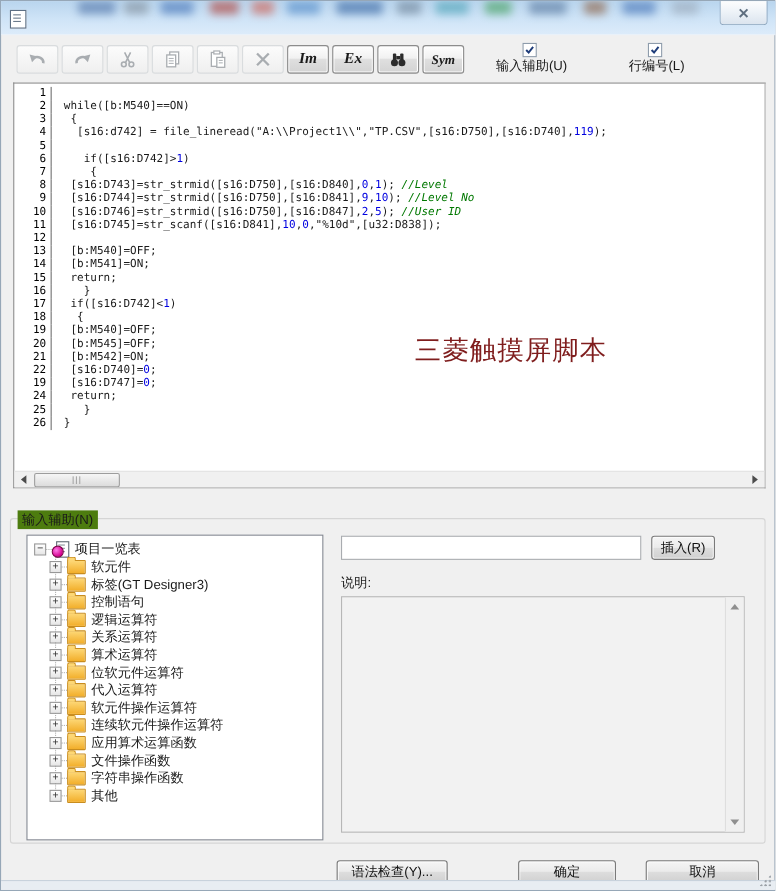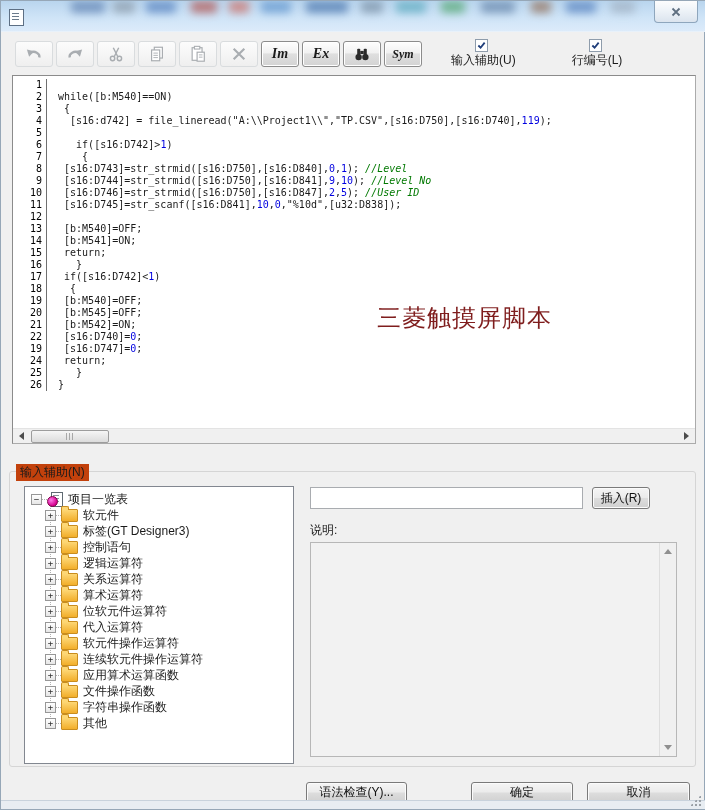--- a/index.html
+++ b/index.html
@@ -60,21 +60,21 @@
   .tri-up{border-left:4px solid transparent;border-right:4px solid transparent;border-bottom:5px solid #8f8f8f;}
   .tri-down{border-left:4px solid transparent;border-right:4px solid transparent;border-top:5px solid #8f8f8f;}
   .hthumb{position:absolute;left:18px;top:1px;width:76px;height:11px;border:1px solid #9d9d9d;
     border-radius:2px;background:linear-gradient(#f6f6f6,#dcdcdc);}
   .hthumb::after{content:"";position:absolute;left:50%;top:2px;margin-left:-4px;width:1px;height:7px;
     background:#a8a8a8;box-shadow:3px 0 0 #a8a8a8,6px 0 0 #a8a8a8;}
 
   
   .groupbox{position:absolute;left:8px;top:470px;width:687px;height:296px;
     border:1px solid #d5d5d5;border-radius:3px;box-sizing:border-box;}
-  .group-label{position:absolute;left:6px;top:-8px;background:#c2410c;padding:0 4px;font-size:12px;}
+  .group-label{position:absolute;left:6px;top:-8px;background:#4d7c0f;padding:0 4px;font-size:12px;}
 
   
   .tree-box{position:absolute;left:14px;top:14px;width:270px;height:278px;background:#fff;
     border:1px solid #828790;box-sizing:border-box;overflow:hidden;}
   .tree{position:relative;padding:4px 0 0 0;}
   .tree-vline{position:absolute;left:25px;top:18px;height:218px;border-left:1px dotted #b0b0b0;}
   .trow{height:16px;display:flex;align-items:center;}
   .trow.root{padding-left:6px;}
   .trow.child{padding-left:20px;}
   .expander{width:9px;height:9px;border:1px solid #979797;background:linear-gradient(#fff,#e6e6e6);
@@ -104,21 +104,21 @@
   .insert-btn{position:absolute;left:582px;top:15px;width:58px;height:22px;}
   .desc-label{position:absolute;left:300px;top:50px;font-size:12px;}
   .desc-box{position:absolute;left:300px;top:70px;width:367px;height:215px;background:#f2f2f2;
     border:1px solid #b7b7b7;box-sizing:border-box;}
   .vscroll{position:absolute;right:0;top:0;bottom:0;width:16px;background:#f0f0f0;border-left:1px solid #dedede;}
   .vsb-btn{position:absolute;left:0;width:16px;height:15px;display:flex;align-items:center;justify-content:center;}
 
   
   .footer-btn{position:absolute;height:21px;}
   .btn-syntax{left:305px;top:781px;width:101px;}
-  .btn-ok{left:470px;top:781px;width:102px;}
+  .btn-ok{left:470px;top:781px;width:89px;}
   .btn-cancel{left:586px;top:781px;width:103px;}
   .bottom-strip{position:absolute;left:0;bottom:0;width:705px;height:8px;background:#e8edf2;
     border-top:1px solid #c8d2dc;}
   .grip{position:absolute;right:3px;bottom:3px;width:11px;height:11px;
     background-image:radial-gradient(circle,#9aa0a6 1px,transparent 1.2px);
     background-size:4px 4px;clip-path:polygon(100% 0,100% 100%,0 100%);}
   svg{display:block;}
 </style>
 </head>
 <body>

